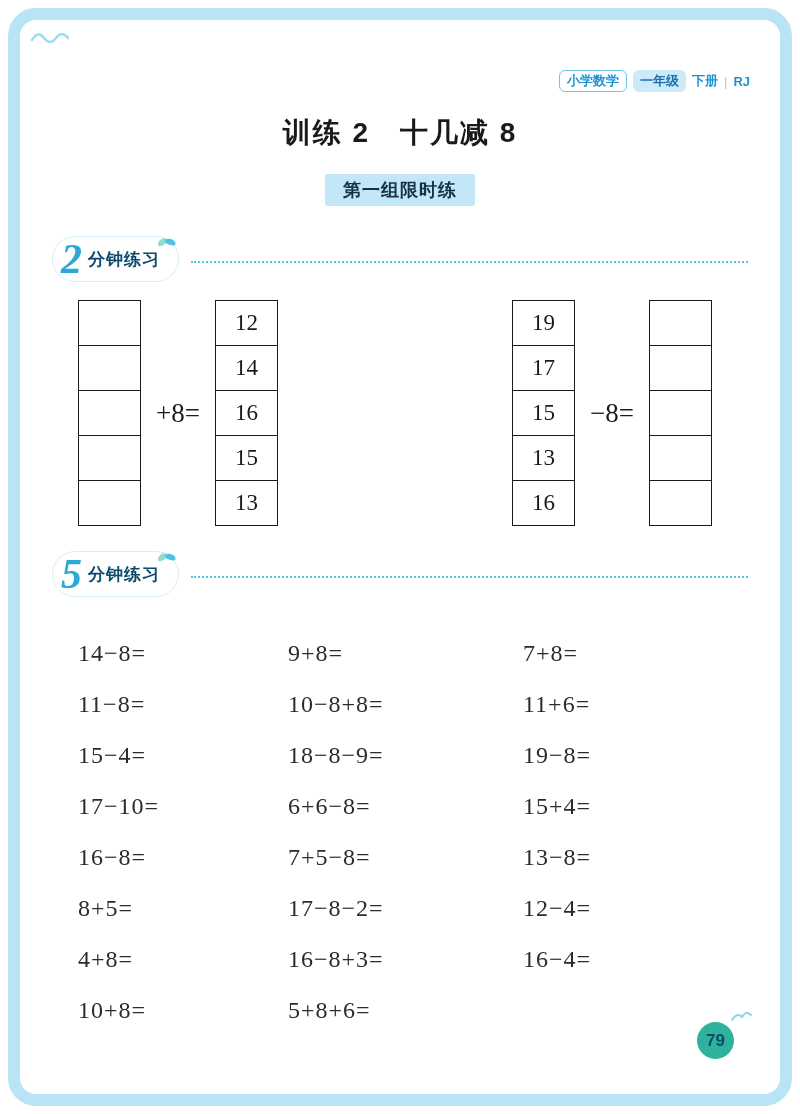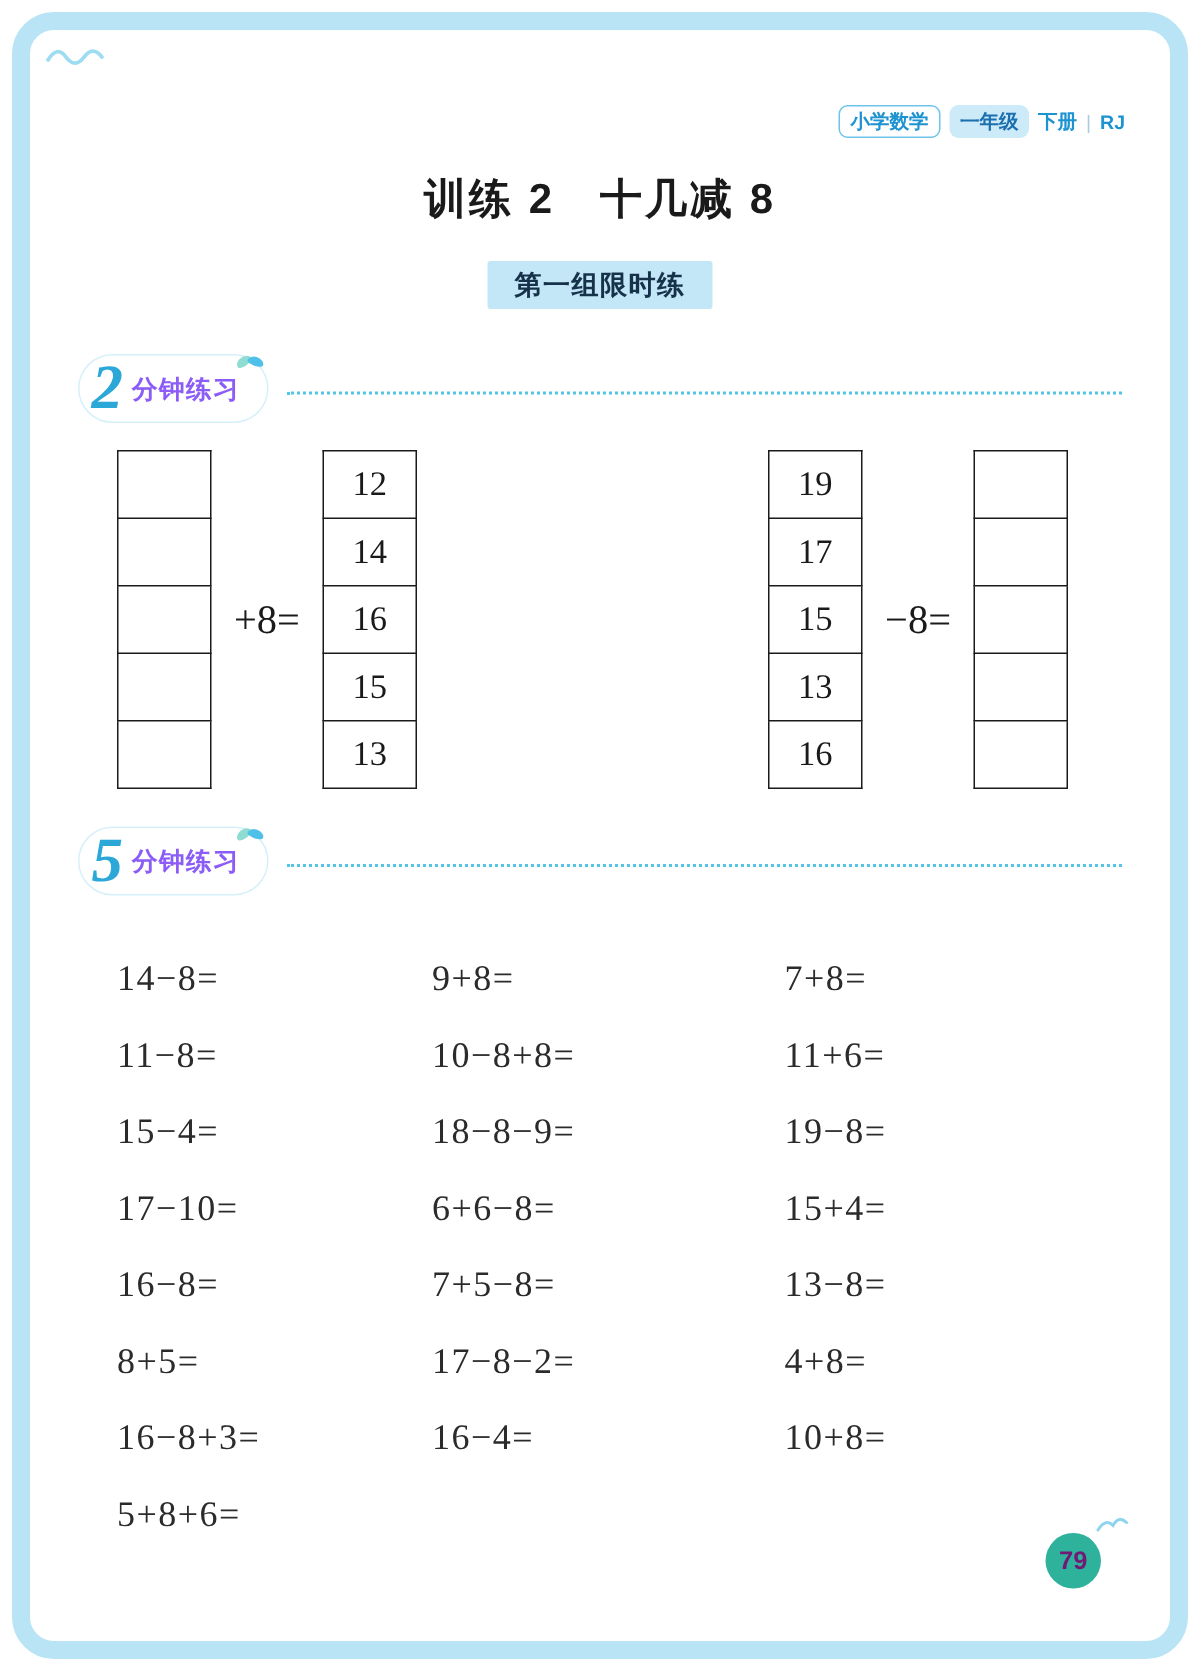--- a/index.html
+++ b/index.html
@@ -30,21 +30,21 @@
            padding:4px 18px; letter-spacing:1px; border-radius:2px; }
 
   
   .section-header { position:absolute; left:52px; right:52px; display:flex; align-items:center; }
   .sec1 { top:236px; }
   .sec2 { top:551px; }
   .bubble { position:relative; display:flex; align-items:center; gap:6px;
             border:1.5px solid #d6f0fa; background:#fff; border-radius:26px; padding:1px 18px 1px 8px; }
   .sec-num { font-family:"Liberation Serif", serif; font-style:italic; font-weight:700;
              font-size:42px; line-height:1; color:#2ba7d8; }
-  .sec-label { font-size:17px; font-weight:700; color:#8b5cf6; letter-spacing:1px; }
+  .sec-label { font-size:17px; font-weight:700; color:#0c4a6e; letter-spacing:1px; }
   .leaves { position:absolute; top:-6px; right:2px; }
   .leaf { display:inline-block; width:11px; height:6px; border-radius:50% 50% 50% 50%/65% 65% 35% 35%; }
   .leaf.a { background:#8fdcd2; transform:rotate(-35deg); }
   .leaf.b { background:#4fc0e8; transform:rotate(20deg); margin-left:-3px; }
   .dotted-line { flex:1; height:0; border-bottom:2.5px dotted #53c6e6; margin-left:12px; transform:translateY(3px); }
 
   
   .tables-row { position:absolute; top:300px; left:78px; right:88px;
                 display:flex; justify-content:space-between; }
   .table-group { display:flex; align-items:center; }
@@ -56,21 +56,21 @@
   .op { font-family:"Liberation Serif", serif; font-size:27px; color:#1a1a1a; margin:0 15px; white-space:nowrap; }
 
   
   .problems { position:absolute; top:606px; left:78px; right:55px;
               display:grid; grid-template-columns:210px 235px 1fr; grid-auto-rows:51px;
               align-items:center; }
   .problem { font-family:"Liberation Serif", serif; font-size:24px; color:#2b2b2b; letter-spacing:1px;margin-top:43px; }
 
   
   .pagenum { position:absolute; top:1022px; right:66px; width:37px; height:37px;
-             background:#2eb29c; border-radius:50%; color:#701a75; font-size:17px; font-weight:700;
+             background:#2eb29c; border-radius:50%; color:#0c4a6e; font-size:17px; font-weight:700;
              display:flex; align-items:center; justify-content:center; }
   .bird { position:absolute; top:1008px; right:46px; }
 </style>
 </head>
 <body>
 
 <div class="frame"></div>
 
 <svg class="corner-wave" width="46" height="18">
   <path d="M2 12 Q8 2 14 10 T26 10 T38 10" stroke="#9edcf2" fill="none" stroke-width="2.5" stroke-linecap="round"></path>
@@ -205,20 +205,21 @@
   <div class="problem">18−8−9=</div>
   <div class="problem">19−8=</div>
   <div class="problem">17−10=</div>
   <div class="problem">6+6−8=</div>
   <div class="problem">15+4=</div>
   <div class="problem">16−8=</div>
   <div class="problem">7+5−8=</div>
   <div class="problem">13−8=</div>
   <div class="problem">8+5=</div>
   <div class="problem">17−8−2=</div>
+  <div class="problem">12−4=</div>
   <div class="problem">4+8=</div>
   <div class="problem">16−8+3=</div>
   <div class="problem">16−4=</div>
   <div class="problem">10+8=</div>
   <div class="problem">5+8+6=</div>
 </div>
 
 <svg class="bird" width="24" height="16">
   <path d="M2 12 Q7 4 12 9 Q16 2 21 7" stroke="#8fd4ee" fill="none" stroke-width="2" stroke-linecap="round"></path>
 </svg>

